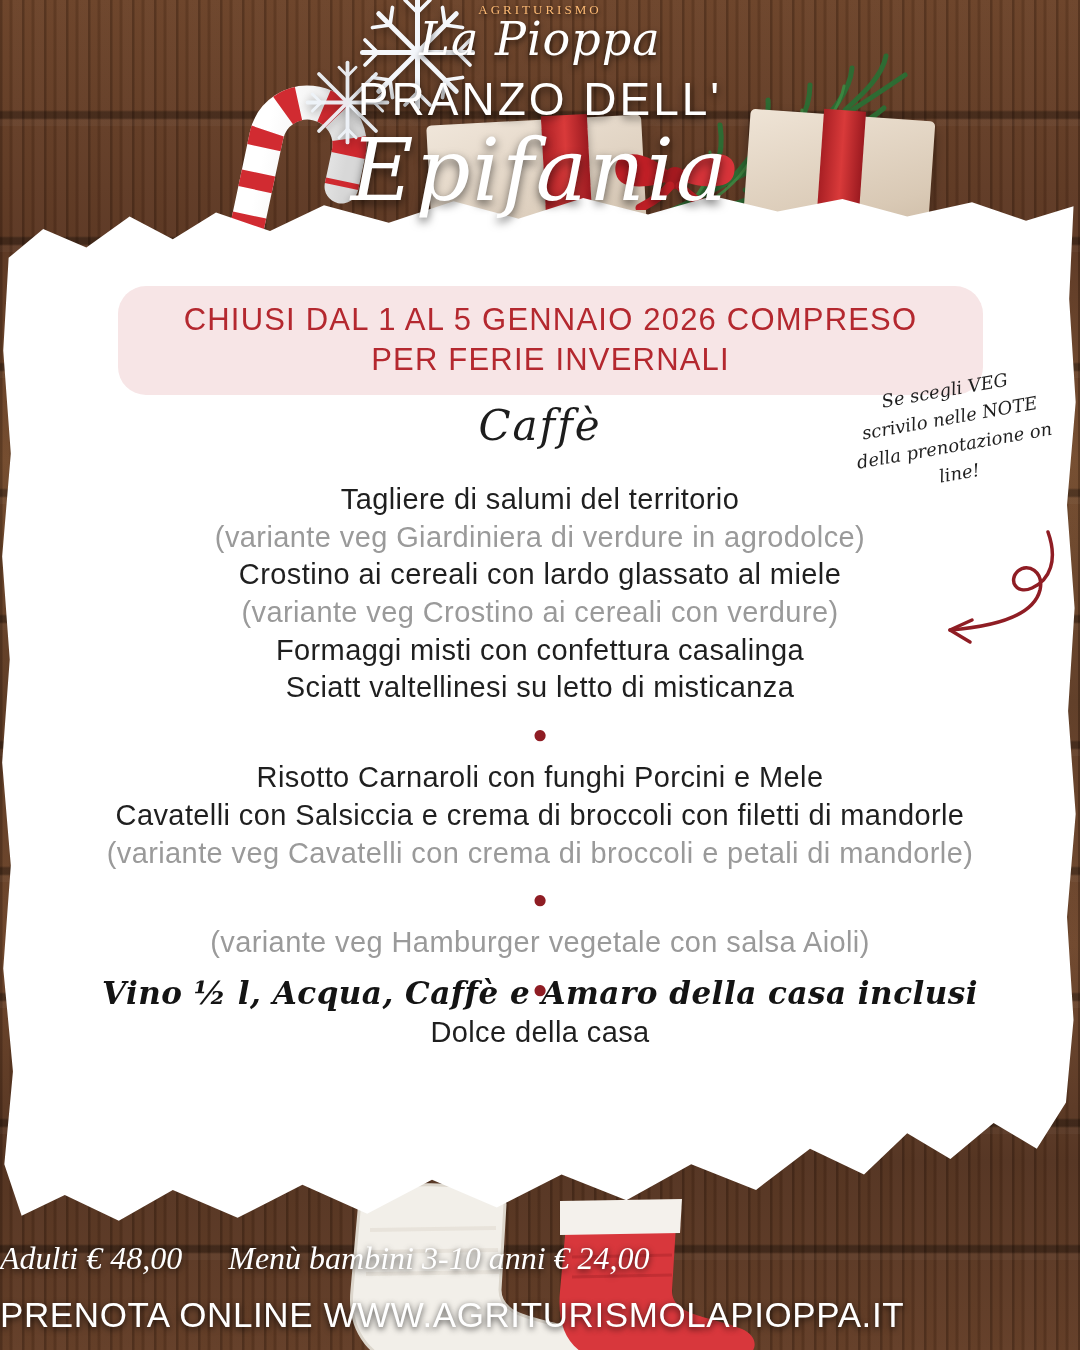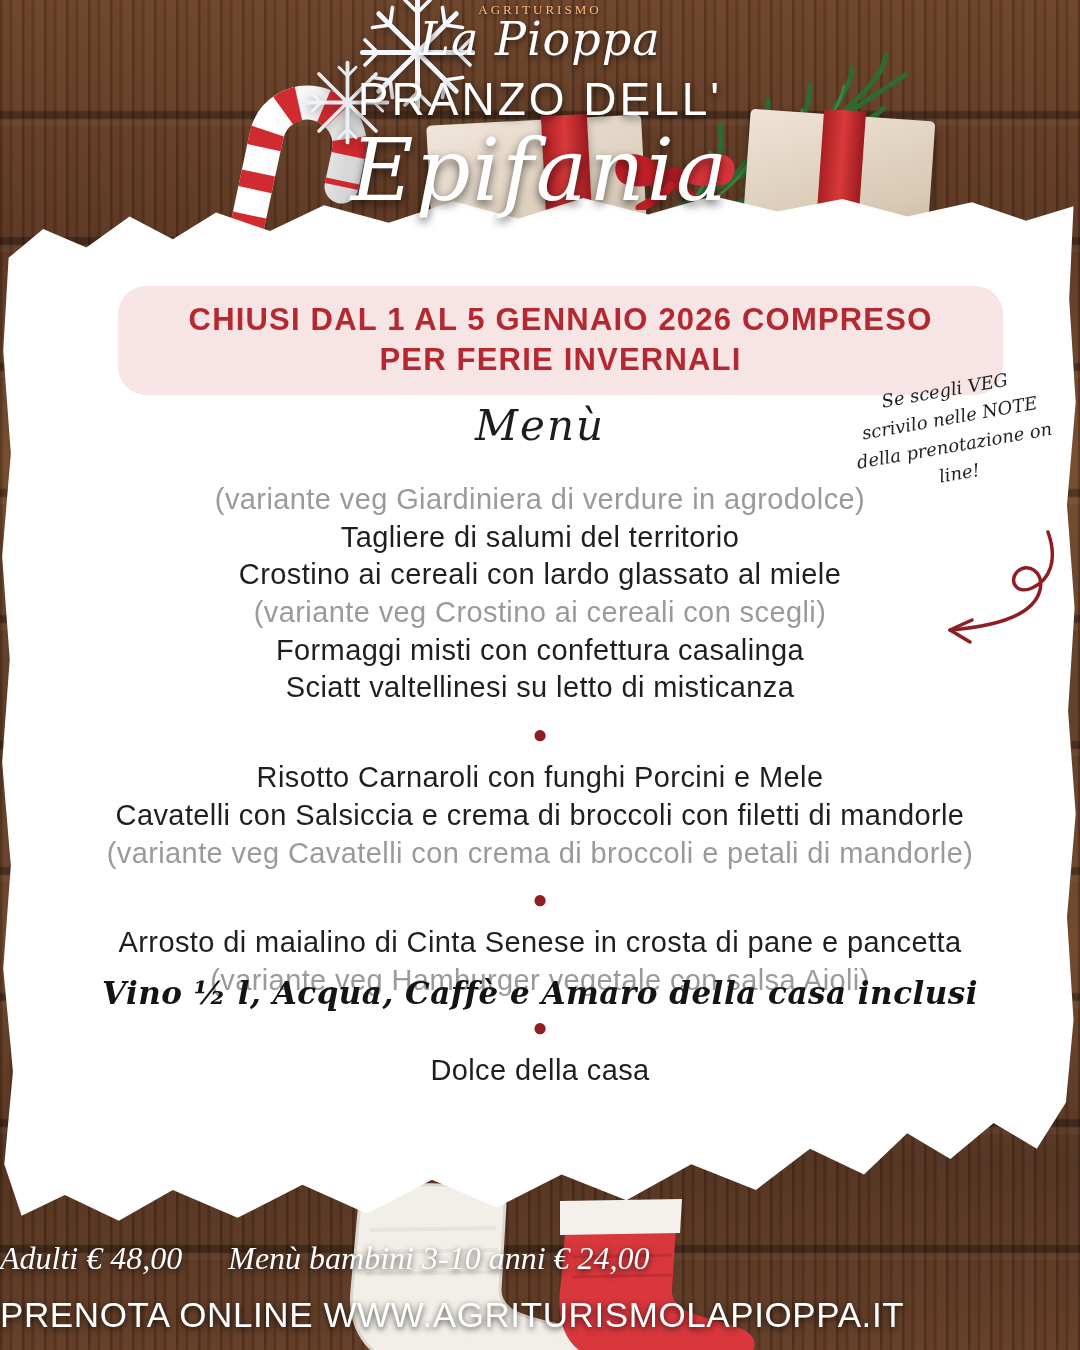--- a/index.html
+++ b/index.html
@@ -186,27 +186,26 @@
     letter-spacing: 2px;
   }
 
   
   .notice {
     position: absolute;
     left: 118px; top: 90px;
     width: 845px;
     background: #f7e5e6;
     border-radius: 28px;
-    padding: 14px 20px 16px;
+    padding: 14px 10px 16px;
     text-align: center;
     color: #b4282f;
     font-size: 31px;
     letter-spacing: 1.2px;
     line-height: 1.28;
-    font-weight: bold;
   }
 
   
   .menu-heading {
     position: absolute;
     left: 0; top: 205px;
     width: 1080px;
     text-align: center;
     font-family: "DejaVu Serif", serif;
     font-style: italic;
@@ -405,56 +404,55 @@
   <div class="title-2">Epifania</div>
 </div>
 
 <div class="content">
 
   <div class="notice">
     <div>CHIUSI DAL 1 AL 5 GENNAIO 2026 COMPRESO</div>
     <div>PER FERIE INVERNALI</div>
   </div>
 
-  <div class="menu-heading">Menù</div>
+  <div class="menu-heading">Caffè</div>
 
   <div class="vegnote">
     <div>Se scegli VEG</div>
     <div class="l2">scrivilo nelle NOTE</div>
     <div class="l2">della prenotazione on line!</div>
   </div>
 
   <svg class="arrow" viewBox="0 0 140 120">
     <path d="M128 6 C138 34 130 54 112 62 C96 69 88 54 98 45 C108 36 124 46 120 64 C114 88 80 100 30 104" fill="none" stroke="#8f1d24" stroke-width="3.5" stroke-linecap="round"></path>
     <path d="M30 104 L52 94 M30 104 L50 116" fill="none" stroke="#8f1d24" stroke-width="3.5" stroke-linecap="round"></path>
   </svg>
 
   <div class="courses">
 
     <div>
+      <div class="dish">Tagliere di salumi del territorio</div>
       <div class="dish veg">(variante veg Giardiniera di verdure in agrodolce)</div>
-      <div class="dish">Tagliere di salumi del territorio</div>
       <div class="dish">Crostino ai cereali con lardo glassato al miele</div>
-      <div class="dish veg">(variante veg Crostino ai cereali con scegli)</div>
+      <div class="dish veg">(variante veg Crostino ai cereali con verdure)</div>
       <div class="dish">Formaggi misti con confettura casalinga</div>
       <div class="dish">Sciatt valtellinesi su letto di misticanza</div>
     </div>
 
     <div class="sep"><span>●</span></div>
 
     <div>
       <div class="dish">Risotto Carnaroli con funghi Porcini e Mele</div>
       <div class="dish">Cavatelli con Salsiccia e crema di broccoli con filetti di mandorle</div>
       <div class="dish veg">(variante veg Cavatelli con crema di broccoli e petali di mandorle)</div>
     </div>
 
     <div class="sep"><span>●</span></div>
 
     <div>
-      <div class="dish">Arrosto di maialino di Cinta Senese in crosta di pane e pancetta</div>
       <div class="dish veg">(variante veg Hamburger vegetale con salsa Aioli)</div>
     </div>
 
     <div class="sep"><span>●</span></div>
 
     <div>
       <div class="dish">Dolce della casa</div>
     </div>
 
   </div>

